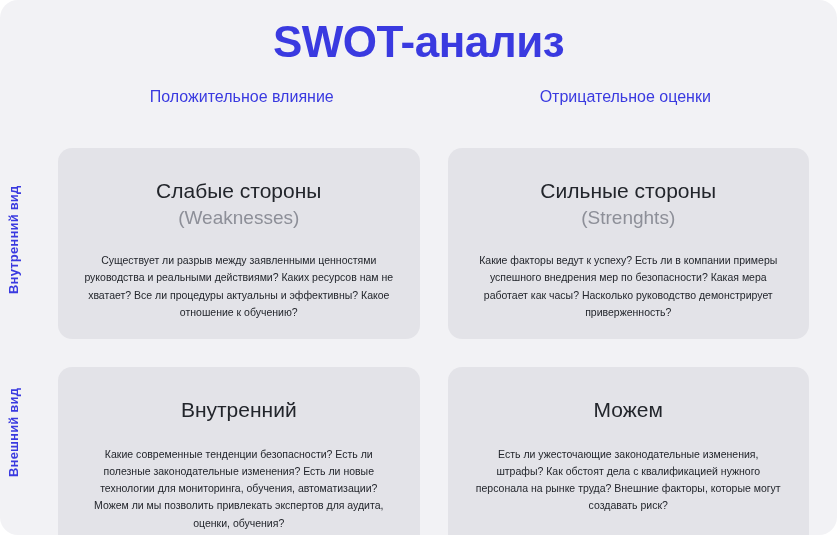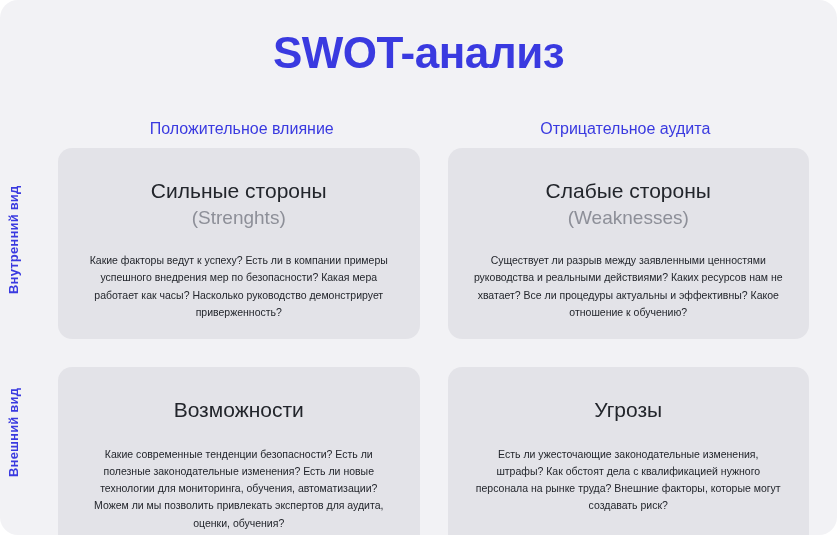--- a/index.html
+++ b/index.html
@@ -21,21 +21,21 @@
     border-radius: 18px;
     box-sizing: border-box;
     overflow: hidden;
   }
   .title {
     text-align: center;
     font-size: 44px;
     font-weight: bold;
     color: #3a3ae0;
     letter-spacing: -0.5px;
-    padding-top: 27px;
+    padding-top: 16px;
     line-height: 1.2;
   }
   .axis-label {
     position: absolute;
     left: 6px;
     writing-mode: vertical-rl;
     transform: rotate(180deg);
     color: #3a3ae0;
     font-size: 13px;
     font-weight: bold;
@@ -45,21 +45,21 @@
   .axis-internal {
     top: 150px;
     height: 180px;
   }
   .axis-external {
     top: 345px;
     height: 175px;
   }
   .col-headers {
     position: absolute;
-    top: 120px;
+    top: 88px;
     left: 58px;
     right: 28px;
     display: flex;
     gap: 16px;
   }
   .col-header {
     flex: 1;
     text-align: center;
     color: #3a3ae0;
     font-size: 16px;
@@ -108,44 +108,44 @@
 </style>
 </head>
 <body>
 
 <div class="page">
 
   <div class="title">SWOT-анализ</div>
 
   <div class="col-headers">
     <div class="col-header">Положительное влияние</div>
-    <div class="col-header">Отрицательное аудита</div>
+    <div class="col-header">Отрицательное оценки</div>
   </div>
 
   <div class="axis-label axis-internal">Внутренний вид</div>
   <div class="axis-label axis-external">Внешний вид</div>
 
   <div class="grid">
 
     <div class="quadrant">
+      <div class="q-title">Слабые стороны</div>
+      <div class="q-subtitle">(Weaknesses)</div>
+      <div class="q-body">Существует ли разрыв между заявленными ценностями руководства и реальными действиями? Каких ресурсов нам не хватает? Все ли процедуры актуальны и эффективны? Какое отношение к обучению?</div>
+    </div>
+
+    <div class="quadrant">
       <div class="q-title">Сильные стороны</div>
       <div class="q-subtitle">(Strenghts)</div>
       <div class="q-body">Какие факторы ведут к успеху? Есть ли в компании примеры успешного внедрения мер по безопасности? Какая мера работает как часы? Насколько руководство демонстрирует приверженность?</div>
     </div>
 
     <div class="quadrant">
-      <div class="q-title">Слабые стороны</div>
-      <div class="q-subtitle">(Weaknesses)</div>
-      <div class="q-body">Существует ли разрыв между заявленными ценностями руководства и реальными действиями? Каких ресурсов нам не хватает? Все ли процедуры актуальны и эффективны? Какое отношение к обучению?</div>
-    </div>
-
-    <div class="quadrant">
-      <div class="q-title">Возможности</div>
+      <div class="q-title">Внутренний</div>
       <div class="q-body">Какие современные тенденции безопасности? Есть ли полезные законодательные изменения? Есть ли новые технологии для мониторинга, обучения, автоматизации? Можем ли мы позволить привлекать экспертов для аудита, оценки, обучения?</div>
     </div>
 
     <div class="quadrant">
-      <div class="q-title">Угрозы</div>
+      <div class="q-title">Можем</div>
       <div class="q-body">Есть ли ужесточающие законодательные изменения, штрафы? Как обстоят дела с квалификацией нужного персонала на рынке труда? Внешние факторы, которые могут создавать риск?</div>
     </div>
 
   </div>
 </div>
 
 </body></html>

